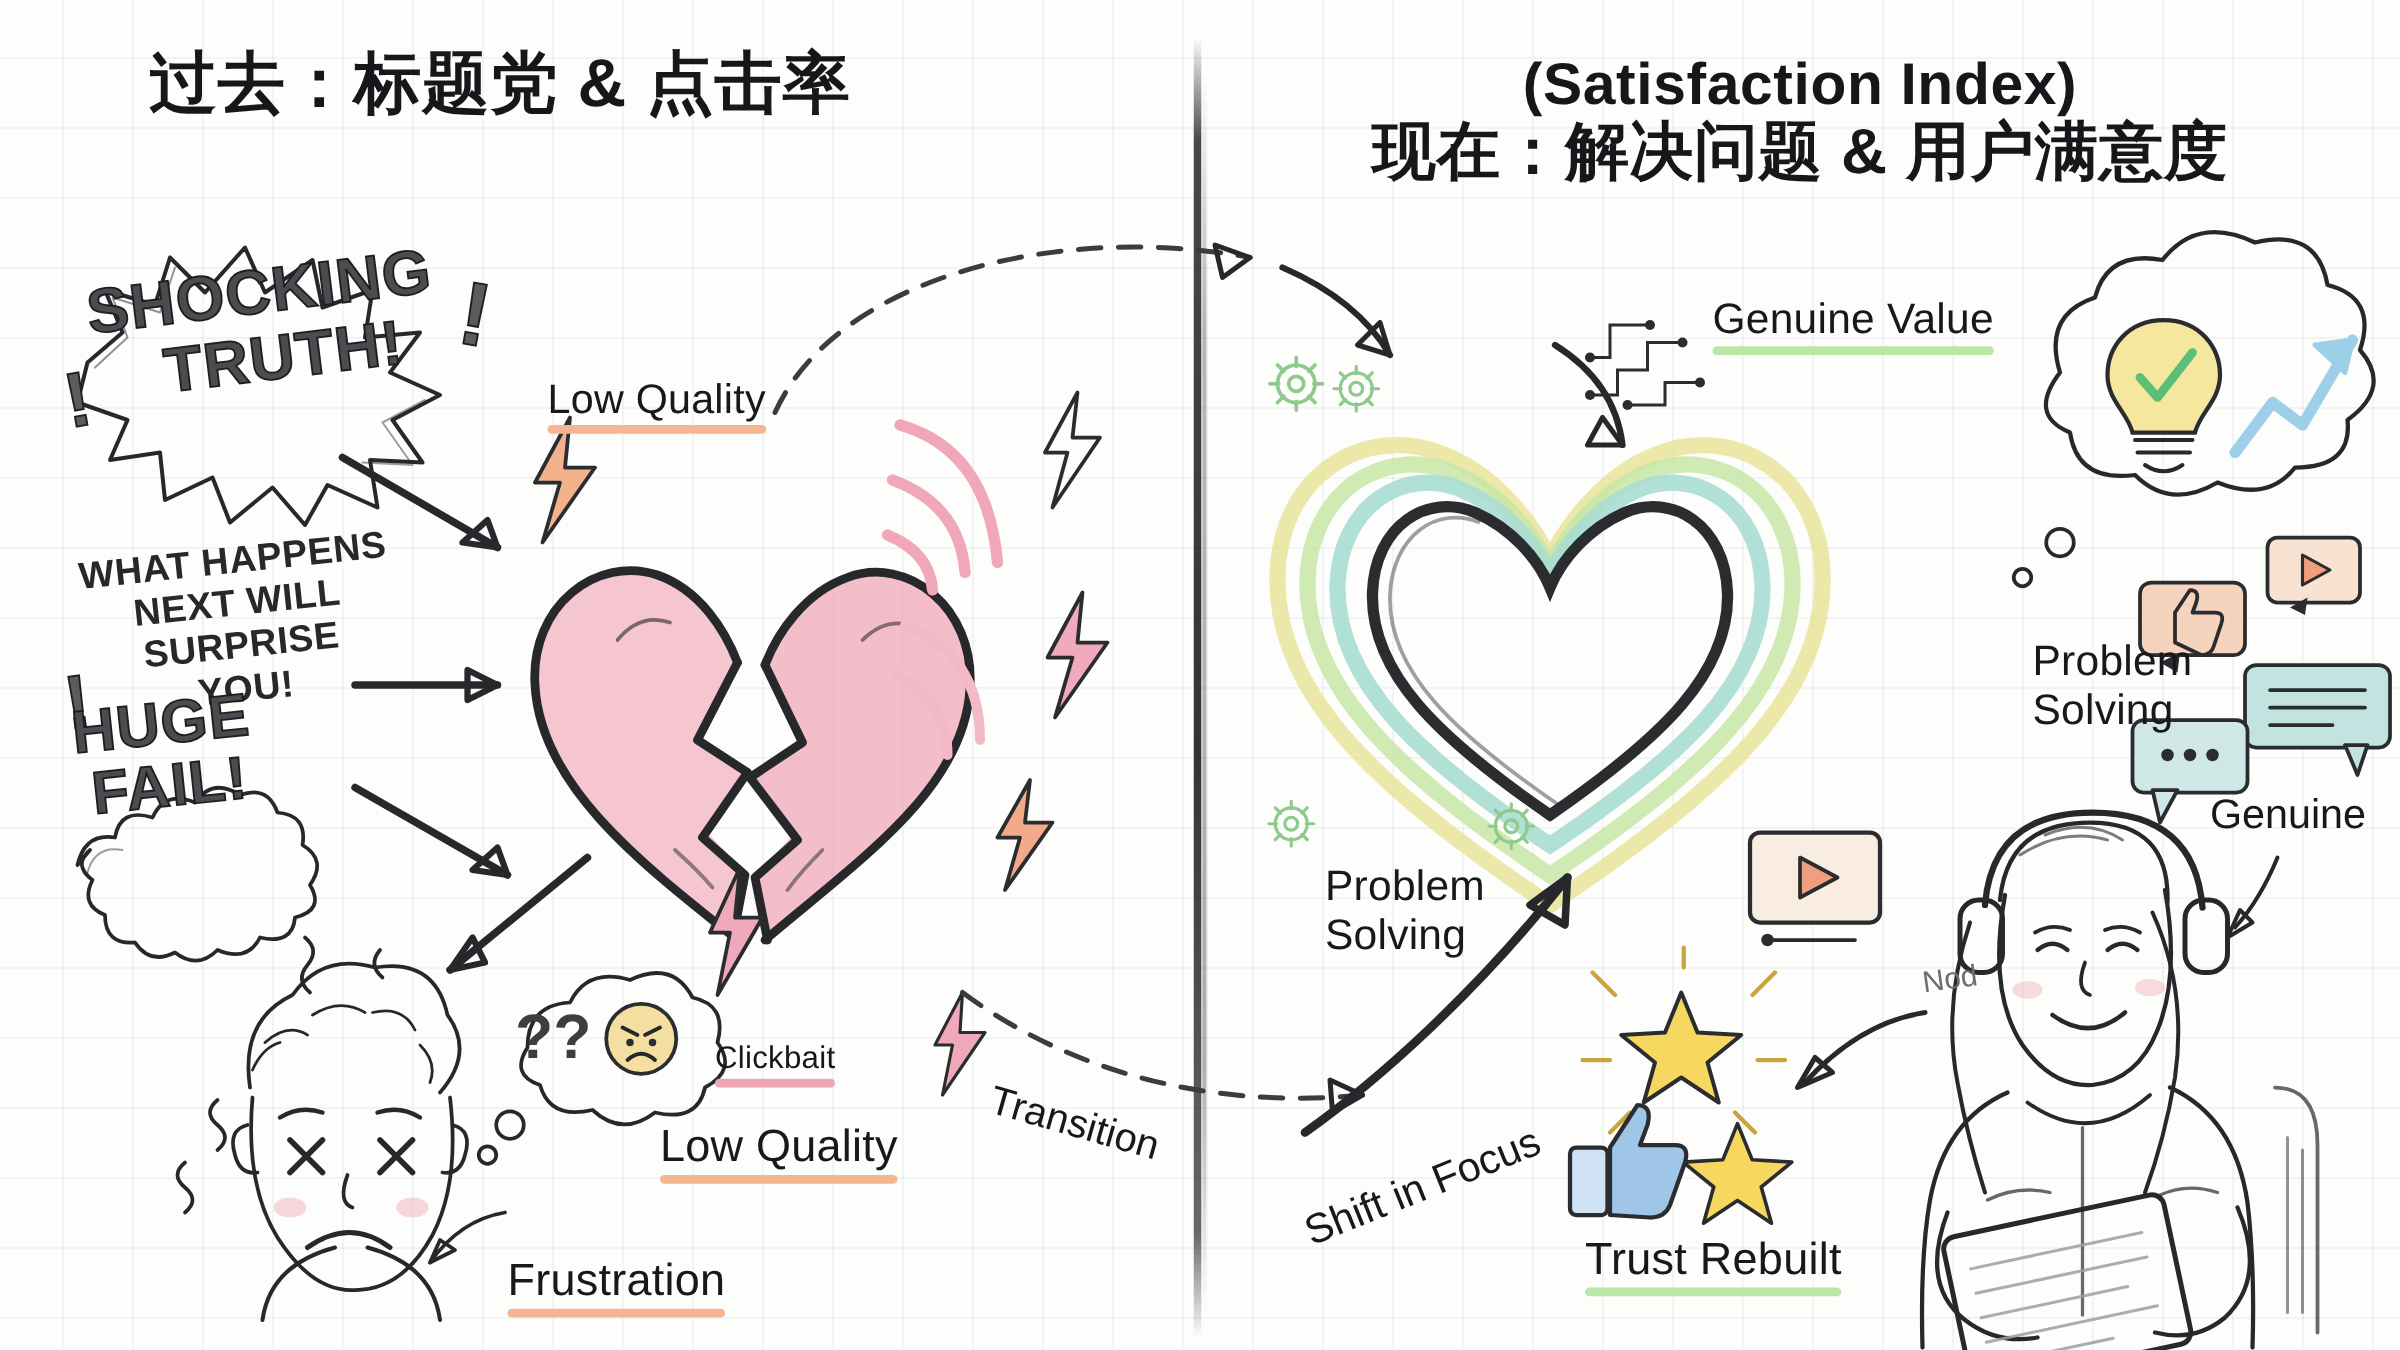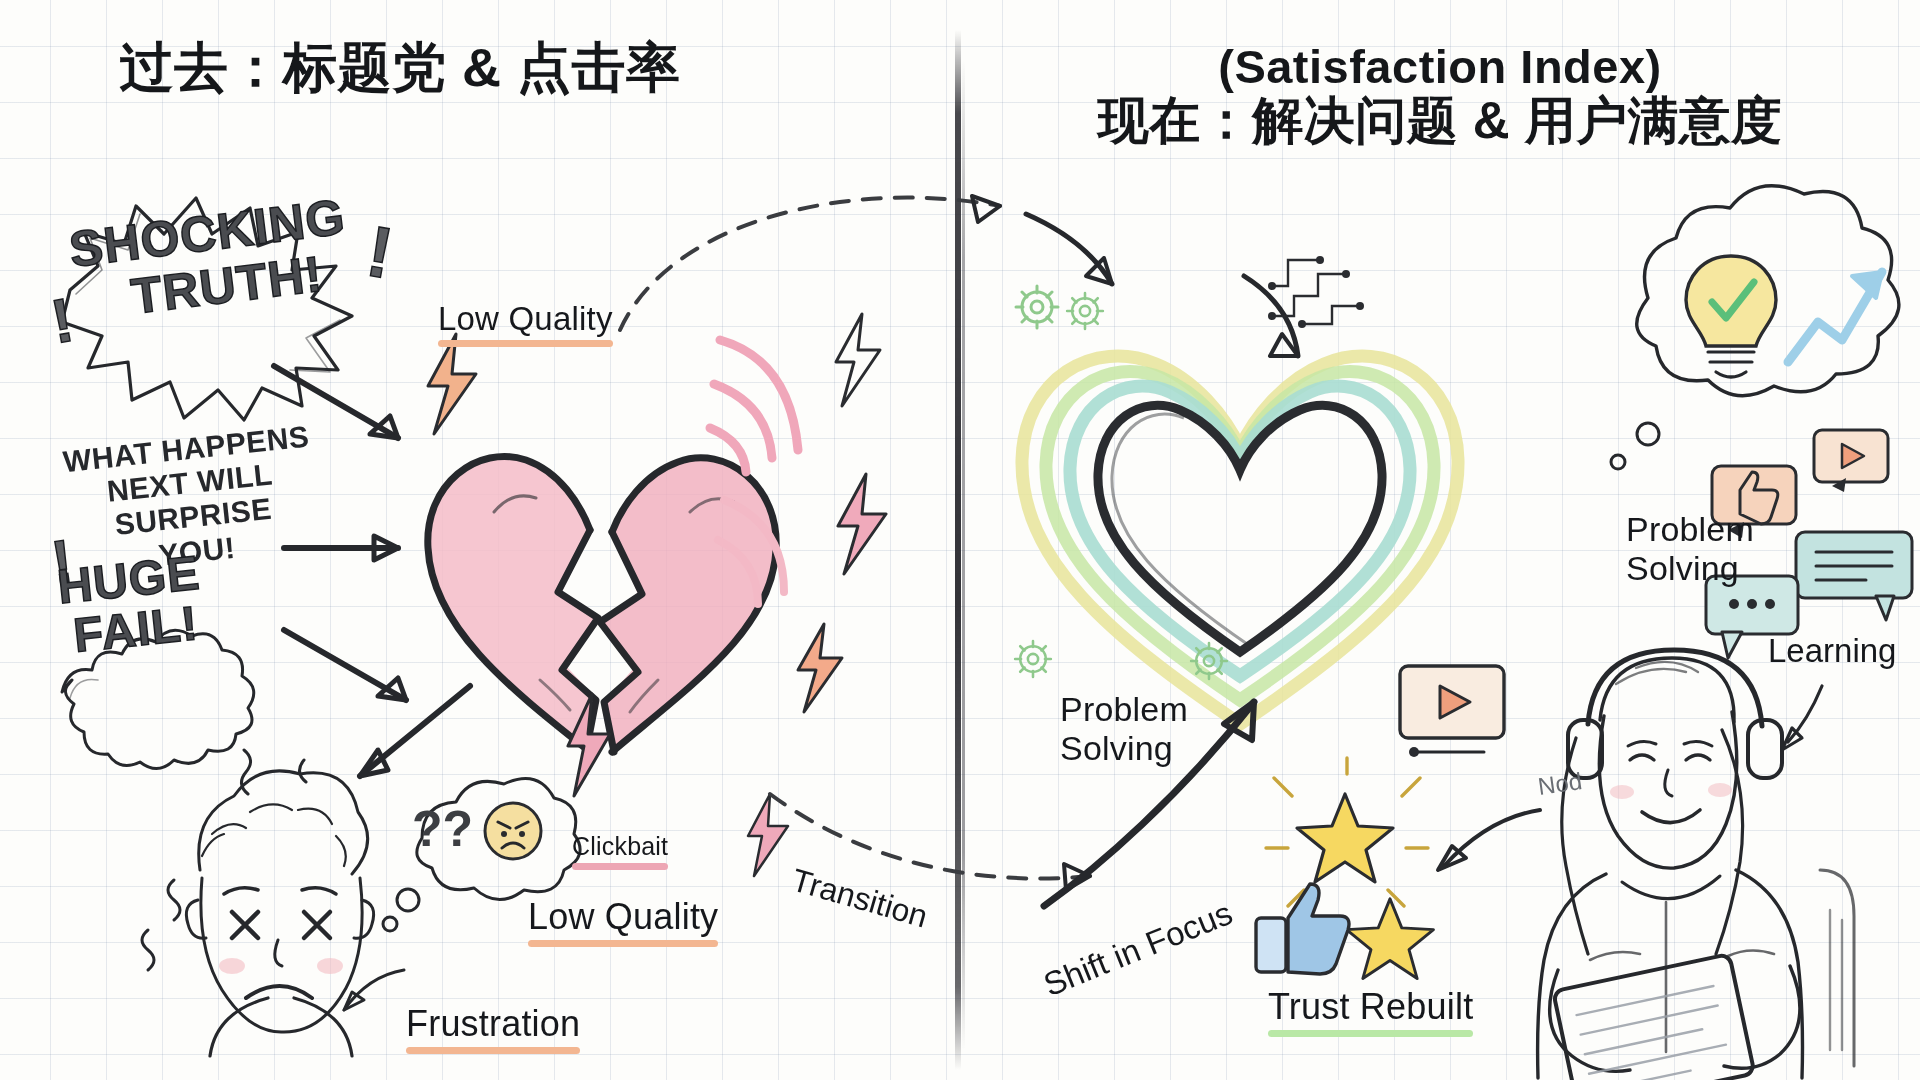--- a/index.html
+++ b/index.html
@@ -467,29 +467,30 @@
   </svg>
   <div class="abs" style="left:1538px; top:770px; font-size:24px; color:#6a6e74; transform:rotate(-8deg);">Nod</div>
 
   <svg class="abs" style="left:1030px; top:680px;" width="280" height="240" viewBox="0 0 280 240">
     <path class="sk" stroke-width="7" d="M14 226 C70 186 150 116 224 22"></path>
     <path class="sk" stroke-width="6" fill="#2a2c30" d="M224 22 L194 44 L222 60 Z"></path>
   </svg>
   <div class="abs" style="left:1038px; top:930px; font-size:33px; color:#16181c; transform:rotate(-22deg);">Shift in Focus</div>
 
   <div class="label" style="left:1370px; top:236px; font-size:34px;">
+    <span>Genuine Value</span>
     <span class="u u-green"></span>
   </div>
   <div class="label" style="left:1060px; top:690px; font-size:34px; line-height:1.16;">
     <span style="display:block; max-width:150px; white-space:normal;">Problem Solving</span>
   </div>
   <div class="label" style="left:1626px; top:510px; font-size:34px; line-height:1.16;">
     <span style="display:block; max-width:150px; white-space:normal;">Problem Solving</span>
   </div>
-  <div class="abs" style="left:1768px; top:632px; font-size:33px; color:#16181c;">Learning</div>
+  <div class="abs" style="left:1768px; top:632px; font-size:33px; color:#16181c;">Genuine</div>
   <svg class="abs" style="left:1760px; top:680px;" width="90" height="86" viewBox="0 0 90 86">
     <path class="sk" stroke-width="3.2" d="M62 6 q-14 34 -34 56"></path>
     <path class="sk" stroke-width="3.2" fill="#2a2c30" d="M22 70 L42 58 L32 48 Z"></path>
   </svg>
   <div class="label" style="left:1268px; top:986px; font-size:36px;text-align:right;">
     <span>Trust Rebuilt</span>
     <span class="u u-green"></span>
   </div>
 
 </div>

